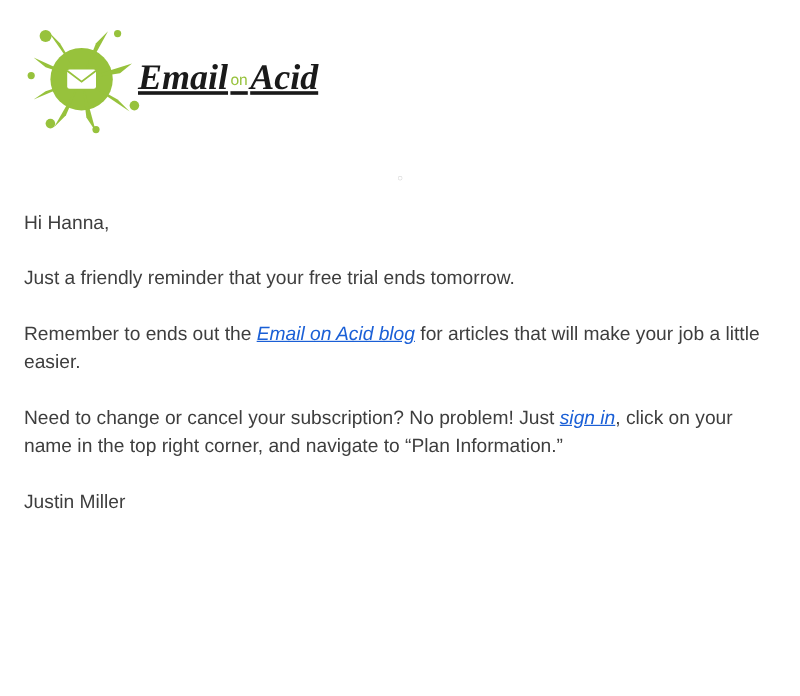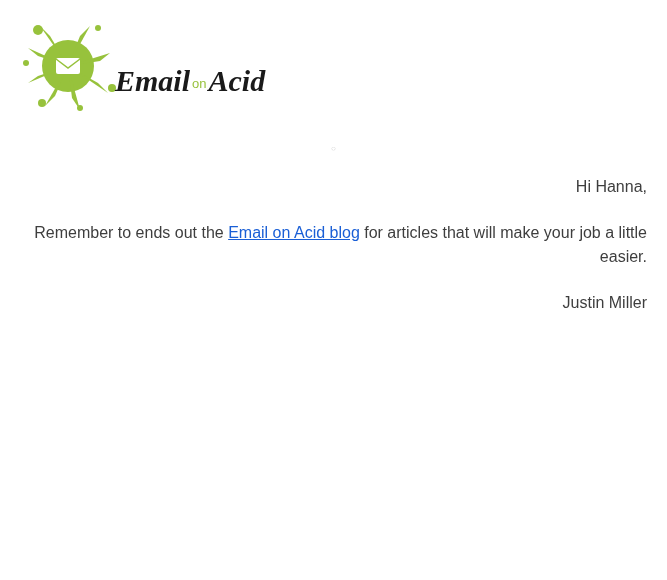--- a/index.html
+++ b/index.html
@@ -26,54 +26,54 @@
       height: 95px;
     }
     .splat {
       position: absolute;
       left: 0;
       top: 0;
     }
     .logo-text {
       position: absolute;
       left: 95px;
-      top: 40px;
+      top: 24px;
       font-family: "Brush Script MT", cursive;
       font-size: 30px;
       font-weight: bold;
       color: #1a1a1a;
       font-style: italic;
+      text-decoration: underline;
     }
     .logo-text .on {
       font-size: 13px;
       color: #97c23c;
       font-style: normal;
       font-family: Arial, sans-serif;
       font-weight: normal;
       vertical-align: middle;
       margin: 0 2px;
     }
     .small-circle {
       text-align: center;
       color: #d0d0d0;
       font-size: 8px;
       margin: 8px 0 20px 0;
     }
     .content p {
       margin-bottom: 22px;
       color: #3e3e3e;
-      text-align: right;
     }
     .content a {
       color: #1a5fd6;
       text-decoration: underline;
+      font-style: italic;
     }
     .signature {
       margin-top: 0;
-      margin-left: 48px;
     }
   </style>
 </head>
 <body>
 
 <div class="logo-wrap">
   <div class="logo">
     <svg class="splat" width="105" height="95" viewBox="0 0 105 95">
       <g fill="#97c23c">
         <circle cx="48" cy="48" r="26"></circle>
@@ -101,22 +101,26 @@
       <span>Email</span><span class="on">on</span><span>Acid</span>
     </div>
   </div>
 </div>
 
 <div class="small-circle">○</div>
 
 <div class="content">
   <p>Hi Hanna,</p>
 
+  <p>Just a friendly reminder that your free trial ends tomorrow.</p>
 
 
   <p>
     <span>Remember to ends out the </span><a href="#">Email on Acid blog</a><span> for articles that will make your job a little easier.</span>
   </p>
 
+  <p>
+    <span>Need to change or cancel your subscription? No problem! Just </span><a href="#">sign in</a><span>, click on your name in the top right corner, and navigate to “Plan Information.”</span>
+  </p>
 
 
   <p class="signature">Justin Miller</p>
 </div>
 
 </body></html>

